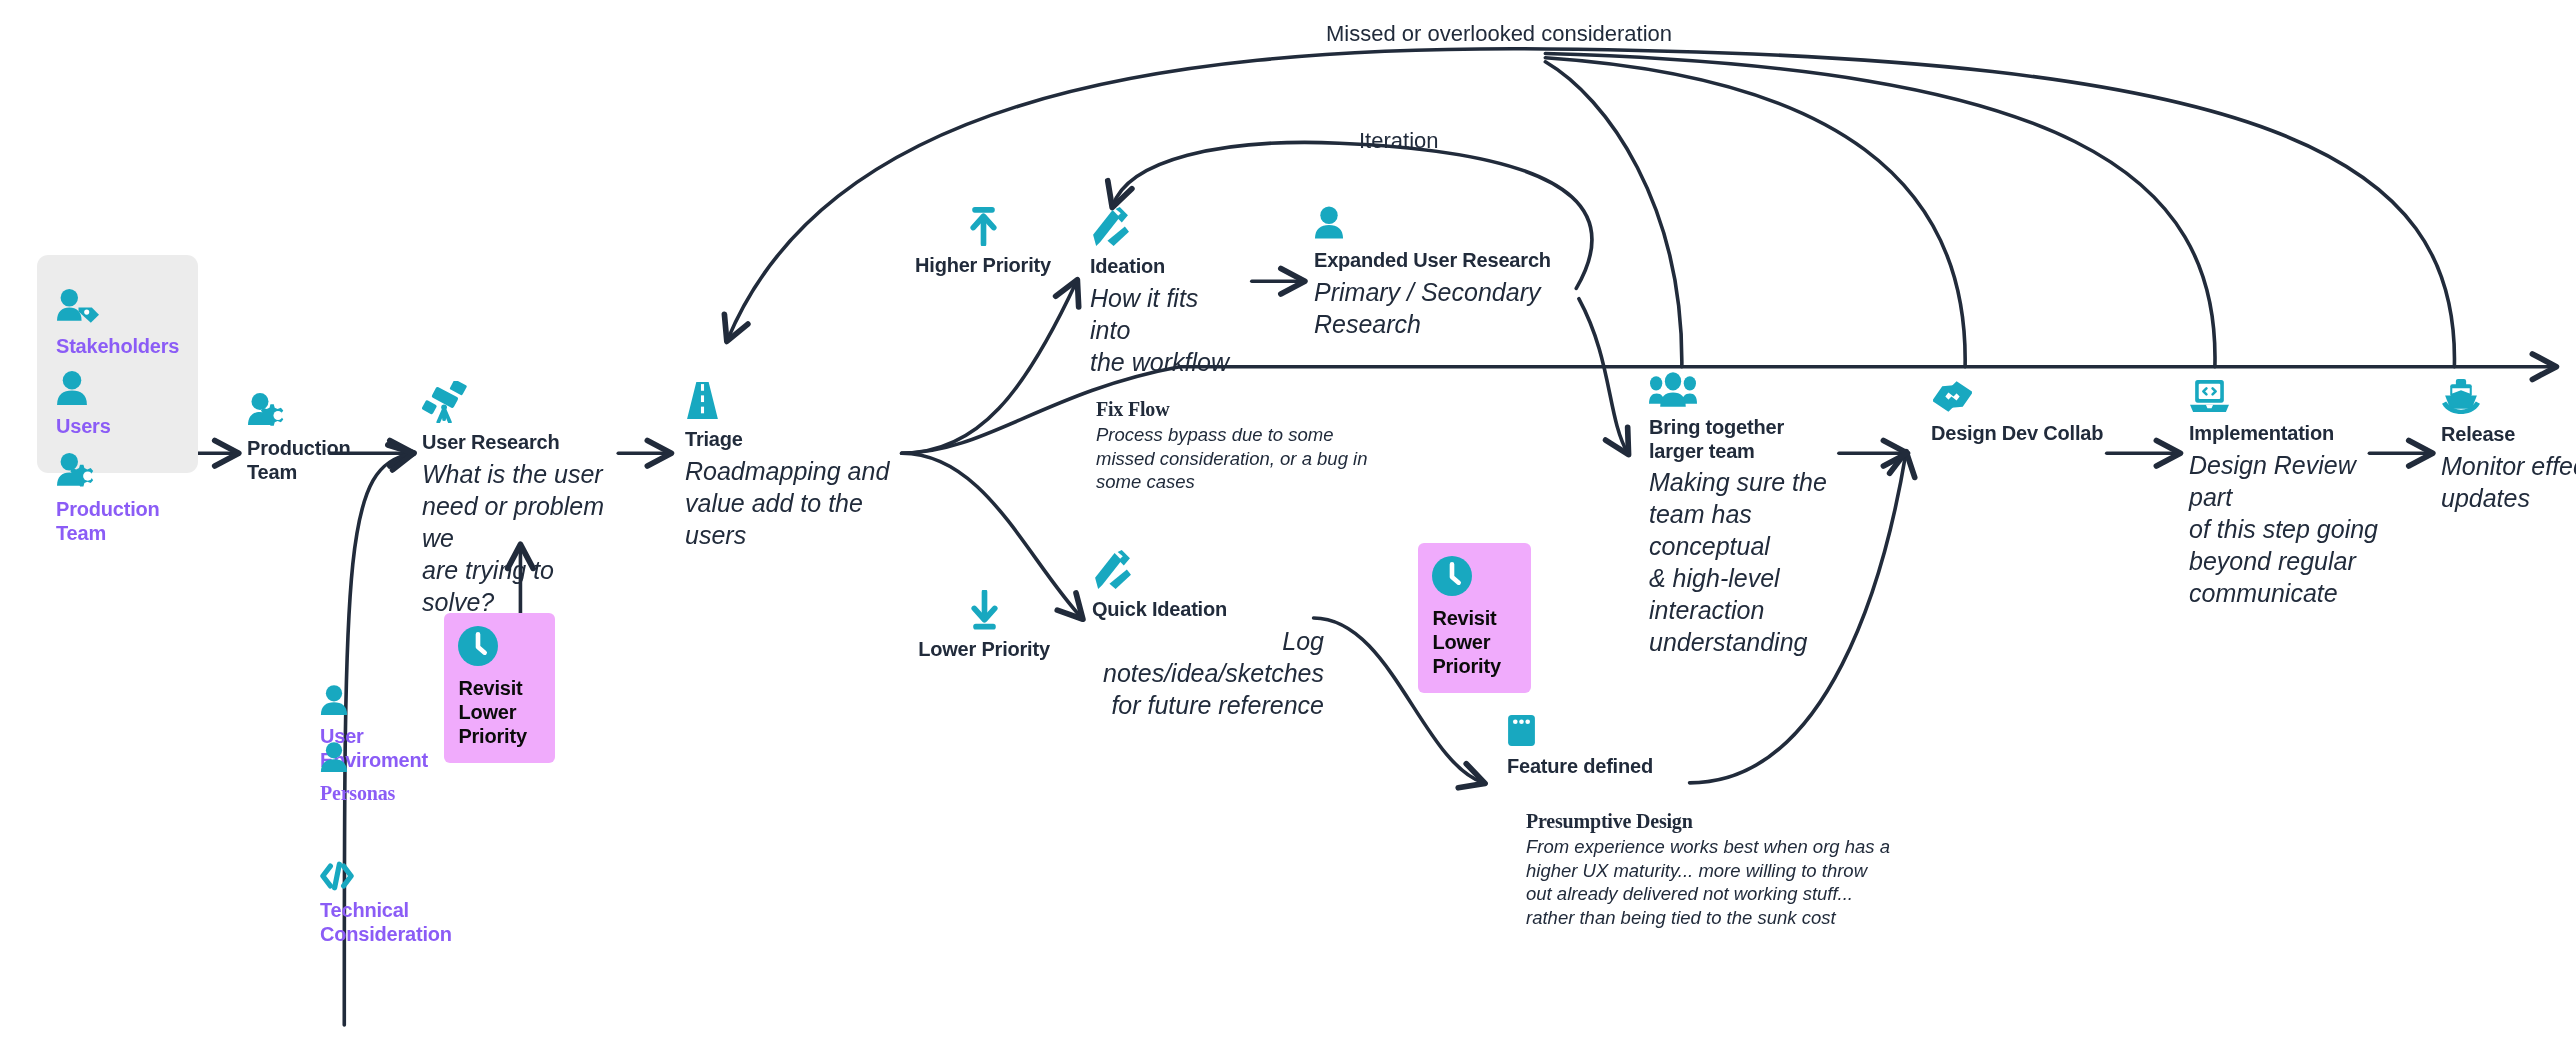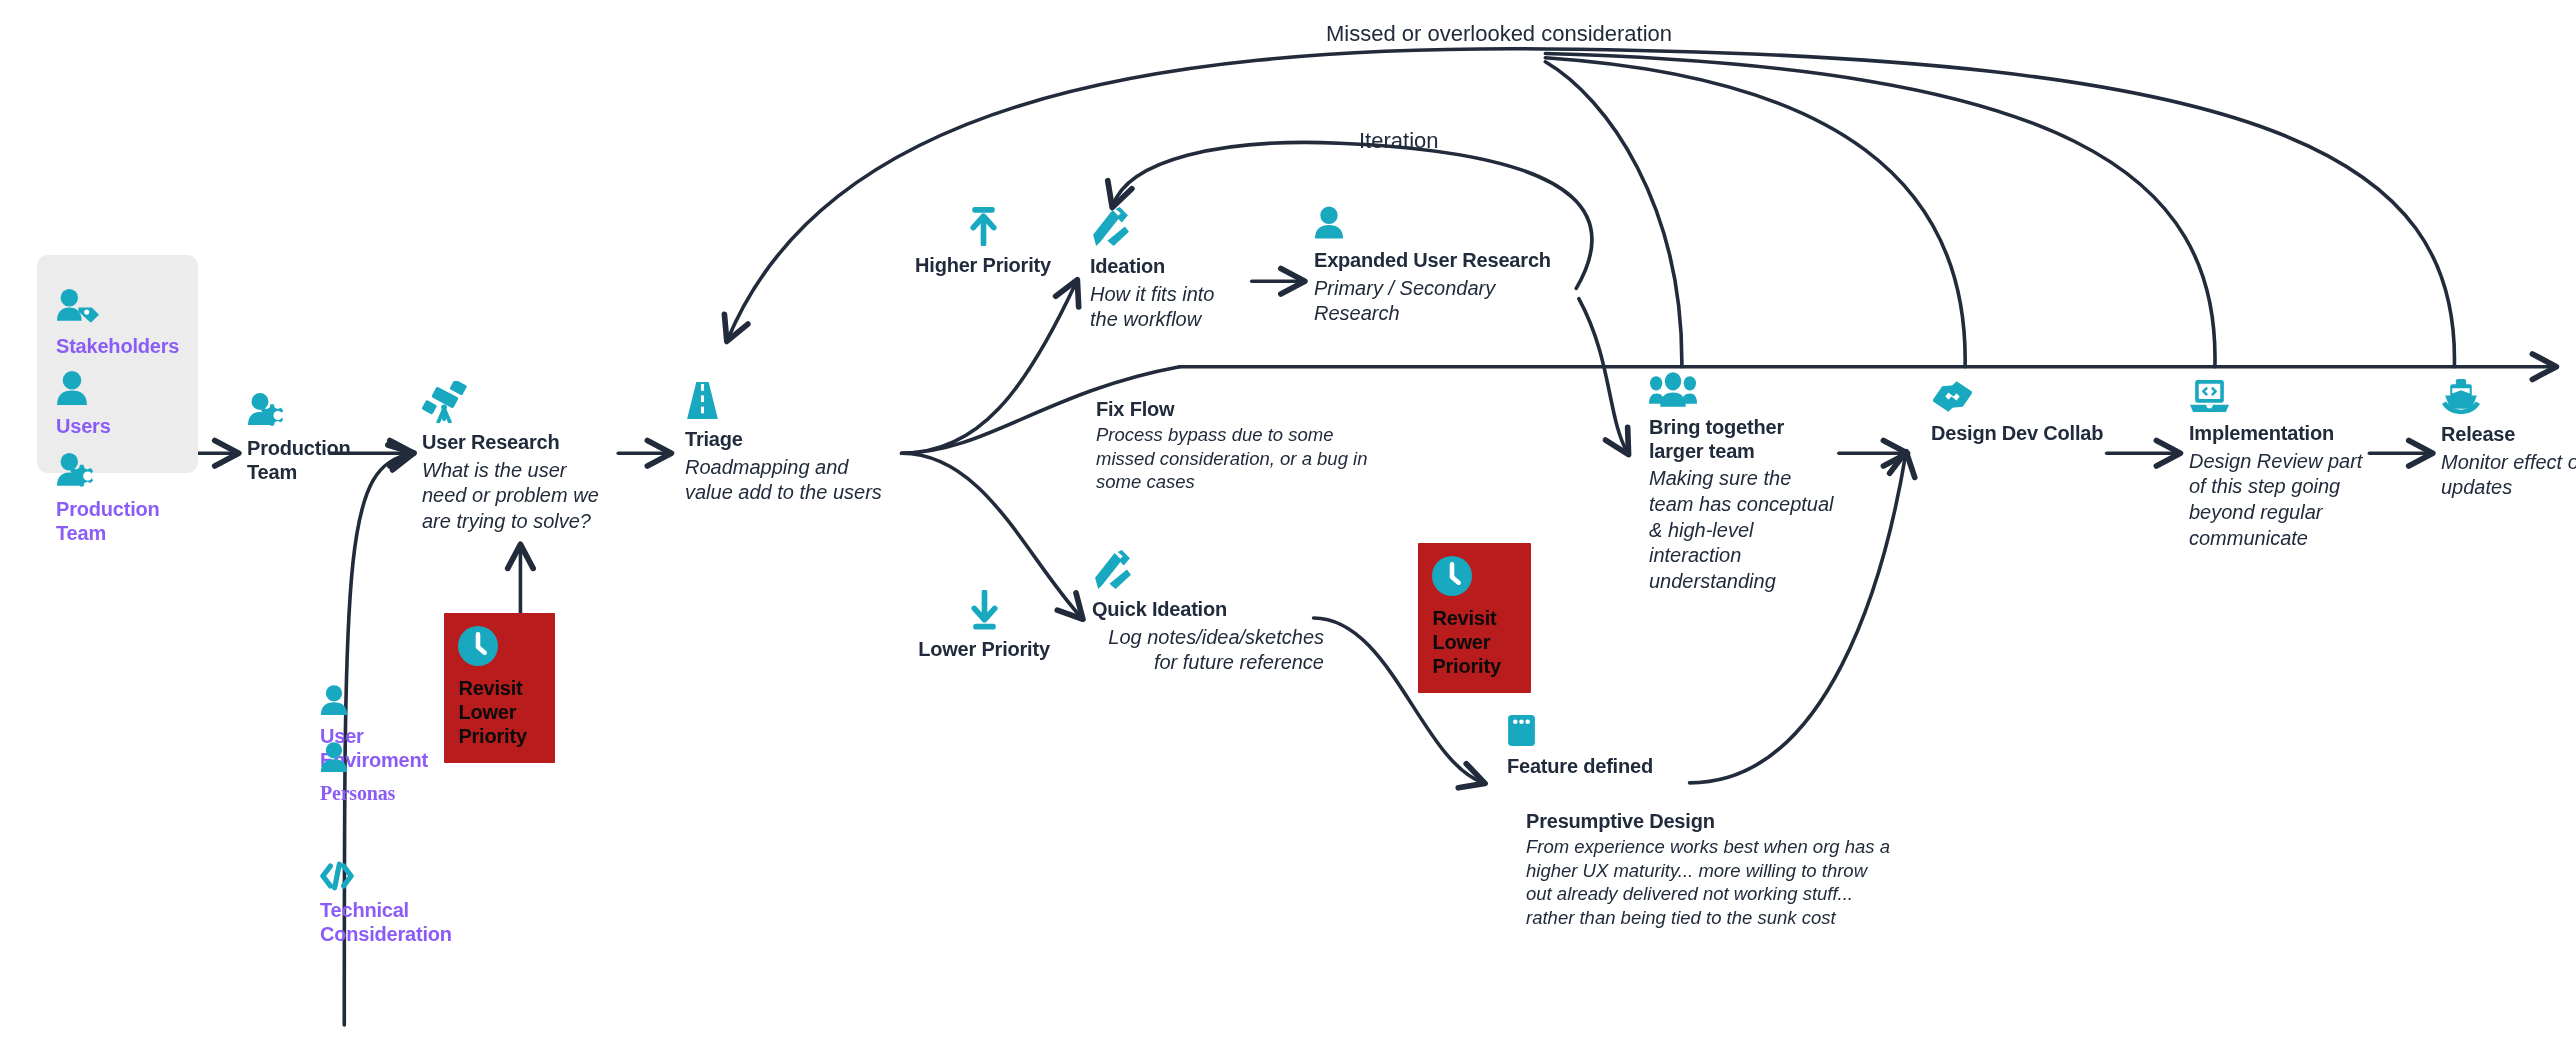--- a/index.html
+++ b/index.html
@@ -36,21 +36,21 @@
     font-weight: bold;
     font-size: 20px;
     line-height: 1.18;
     color: #212b3b;
     letter-spacing: -0.2px;
     white-space: nowrap;
   }
   .node .title.wrap { white-space: normal; }
   .node .desc {
     font-style: italic;
-    font-size: 20px;
+    font-size: 25px;
     line-height: 1.28;
     color: #212b3b;
     margin-top: 3.1px;
   }
 
   
   .stack-item { position: absolute; }
   .stack-item .icon { display:block; line-height: 0; margin-bottom: 7.2px; }
   .stack-item .label {
     font-weight: bold;
@@ -65,22 +65,22 @@
     position: absolute;
     left: 37px; top: 255px;
     width: 161px; height: 218px;
     background: #ececec;
     border-radius: 11.3px;
   }
 
   
   .revisit-card {
     position: absolute;
-    background: #b91c1c;
-    border-radius: 1px;
+    background: #f0abfc;
+    border-radius: 6px;
     padding: 13.4px 14.4px 15.5px 14.4px;
   }
   .revisit-card .icon { display:block; line-height: 0; margin-bottom: 9.3px; }
   .revisit-card .label {
     font-weight: bold;
     font-size: 20px;
     line-height: 1.2;
     color: #0b0b0b;
     letter-spacing: -0.2px;
   }
@@ -95,20 +95,21 @@
   }
 
   
   .annot { position: absolute; }
   .annot .title {
     font-weight: bold;
     font-size: 20px;
     line-height: 1.2;
     color: #212b3b;
     letter-spacing: -0.2px;
+    font-family: Liberation Serif, serif;
   }
   .annot .desc {
     font-style: italic;
     font-size: 18.5px;
     line-height: 1.28;
     color: #212b3b;
     margin-top: 2.1px;
   }
 </style>
 </head>

